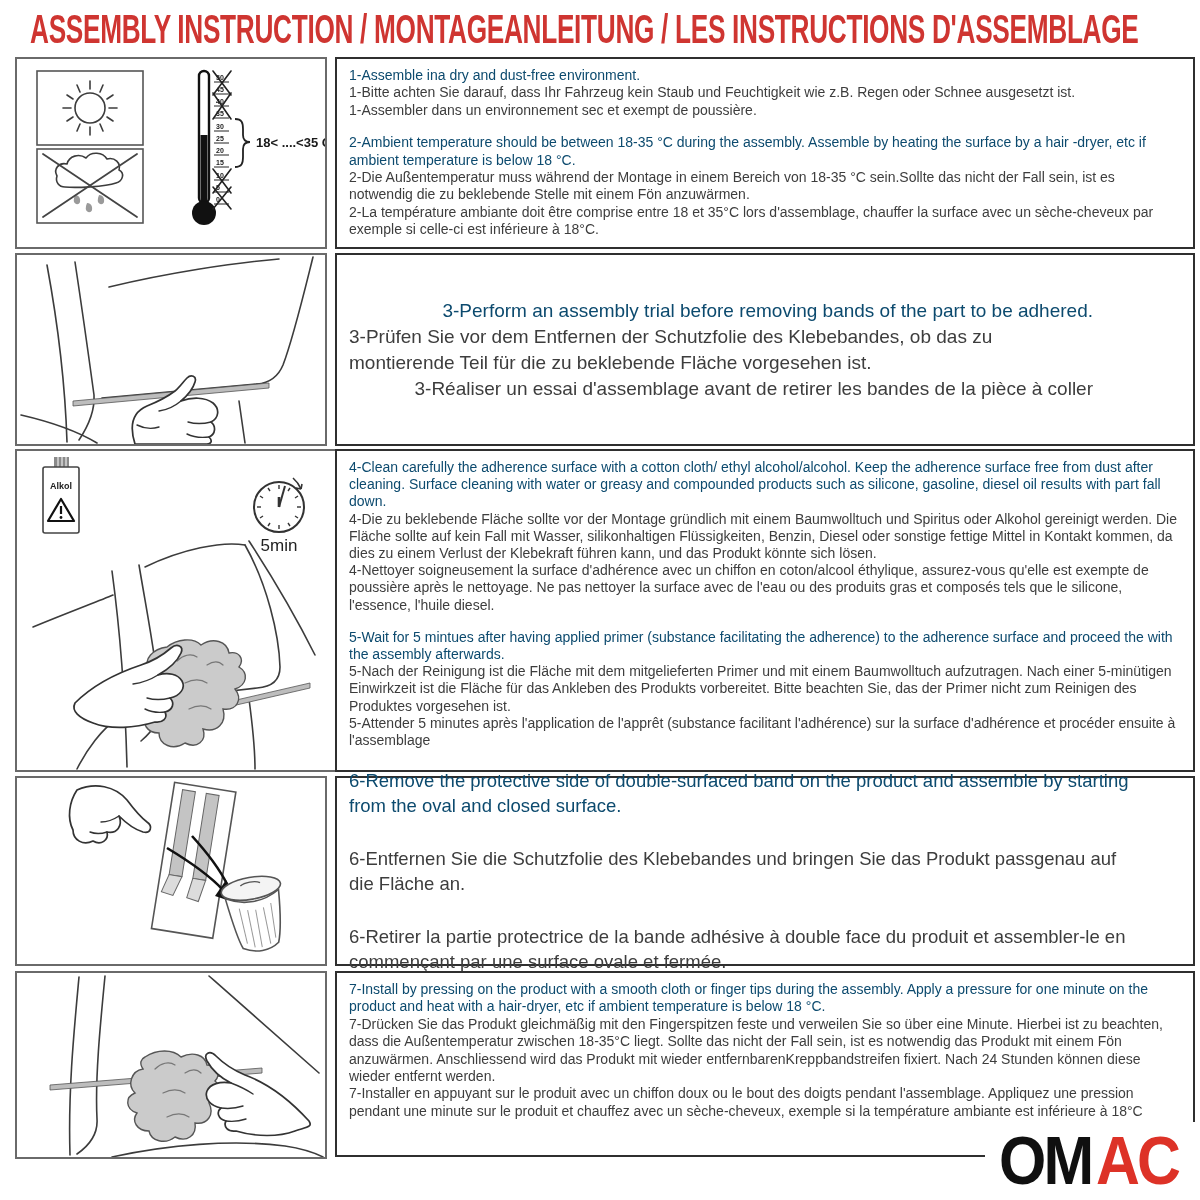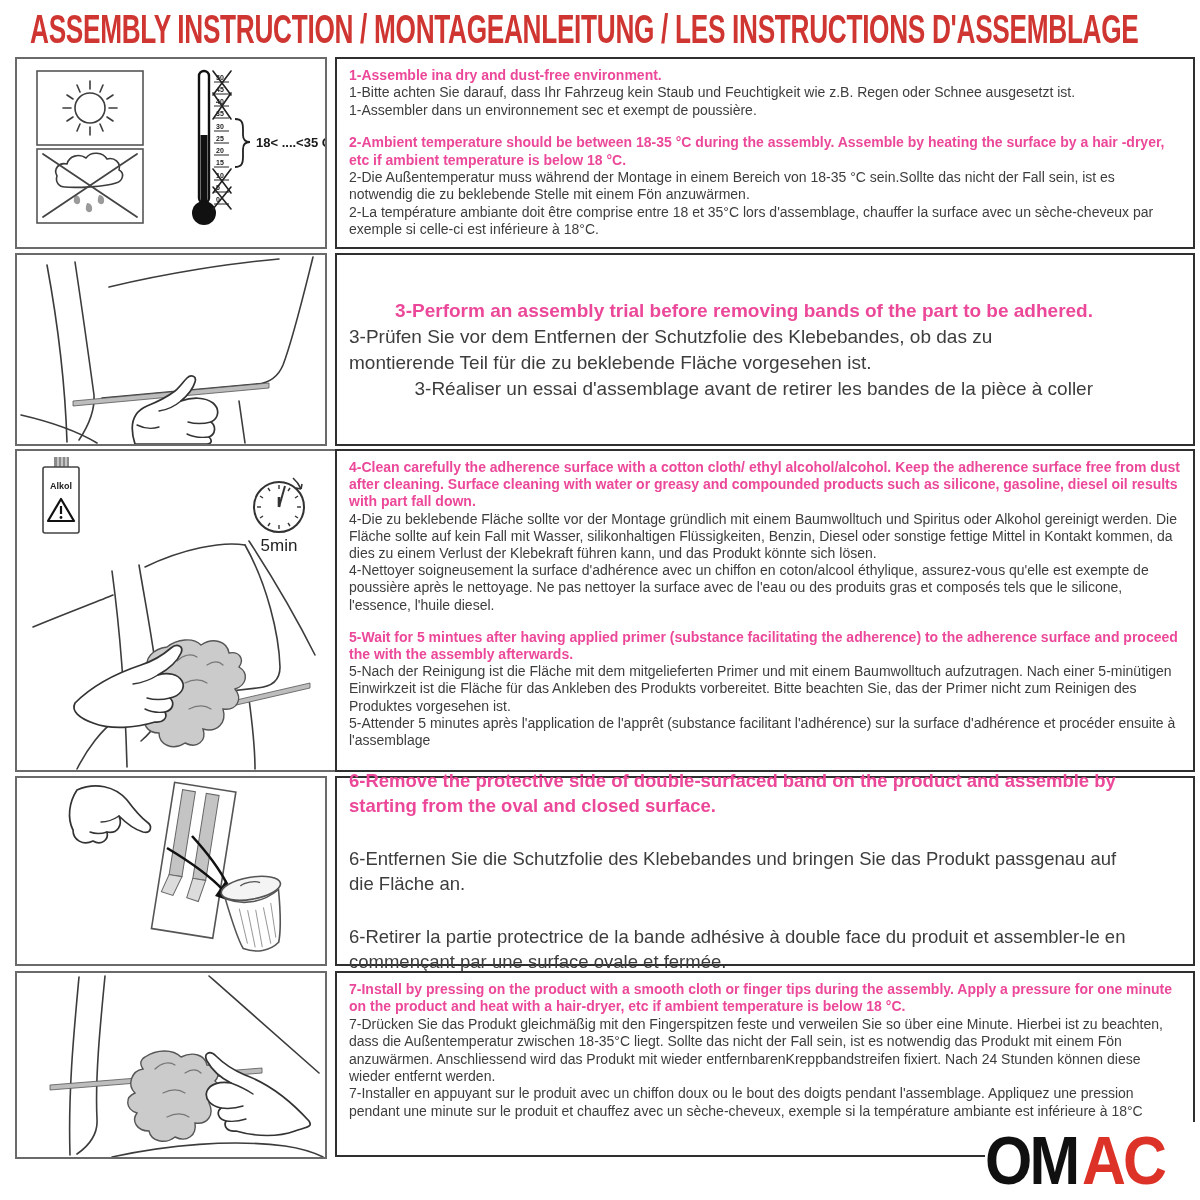--- a/index.html
+++ b/index.html
@@ -20,21 +20,21 @@
   .r2l{top:253px;left:15px;width:312px;height:193px;}
   .r2r{top:253px;left:335px;width:860px;height:193px;display:flex;flex-direction:column;justify-content:center;padding-right:100px;}
   .r3l{top:449px;left:15px;width:339px;height:323px;}
   .r3r{top:449px;left:335px;width:860px;height:323px;}
   .r4l{top:776px;left:15px;width:312px;height:190px;}
   .r4r{top:776px;left:335px;width:860px;height:190px;display:flex;flex-direction:column;justify-content:center;padding-right:60px;}
   .r5l{top:971px;left:15px;width:312px;height:188px;}
   .r5r{top:971px;left:335px;width:860px;height:186px;}
 
   p{margin:0;}
-  .en{font-weight:bold;color:#ec4899;}
+  .en{font-weight:normal;color:#0c4a6e;}
   .sub{font-weight:normal;color:#3d3d3d;}
   .gap{margin-top:15px;}
   .fs-s{font-size:14px;line-height:17.4px;}
   .fs-s3{font-size:14px;line-height:17.2px;}
   .fs-l{font-size:19px;line-height:26px;align-items:flex-end;}
   .fs-m{font-size:18.5px;line-height:25px;gap:28px;}
 
   svg{display:block;}
   .ln{fill:none;stroke:#3c3c3c;stroke-width:1.6;stroke-linecap:round;stroke-linejoin:round;}
   .lnd{fill:none;stroke:#444;stroke-width:1.8;stroke-linecap:round;}
@@ -42,21 +42,21 @@
   .cloth{fill:#cbcbcb;stroke:#555;stroke-width:1.4;}
   .fold{fill:none;stroke:#777;stroke-width:1.2;stroke-linecap:round;}
   .hand{fill:#ffffff;stroke:#333;stroke-width:1.7;stroke-linejoin:round;stroke-linecap:round;}
   .fing{fill:none;stroke:#333;stroke-width:1.4;stroke-linecap:round;}
   .tick{stroke:#222;stroke-width:1;}
   .xmark{stroke:#222;stroke-width:1.6;stroke-linecap:round;}
   .scaletxt{font-size:7px;font-weight:bold;fill:#222;font-family:"Liberation Sans",sans-serif;}
 
   
   .logo{position:absolute;top:1122px;left:985px;width:212px;height:76px;background:#fff;
-        display:flex;align-items:center;justify-content:flex-start;
+        display:flex;align-items:center;justify-content:center;
         font-weight:bold;font-size:64px;letter-spacing:-3px;line-height:1;
         transform-origin:left center;}
   .logo span{display:inline-block;transform:scaleY(1.08) scaleX(0.95);transform-origin:left center;}
   .logo .lb{color:#101010;}
   .logo .lr{color:#dd3227;}
 </style>
 </head>
 <body>
 
 <div id="doc">

